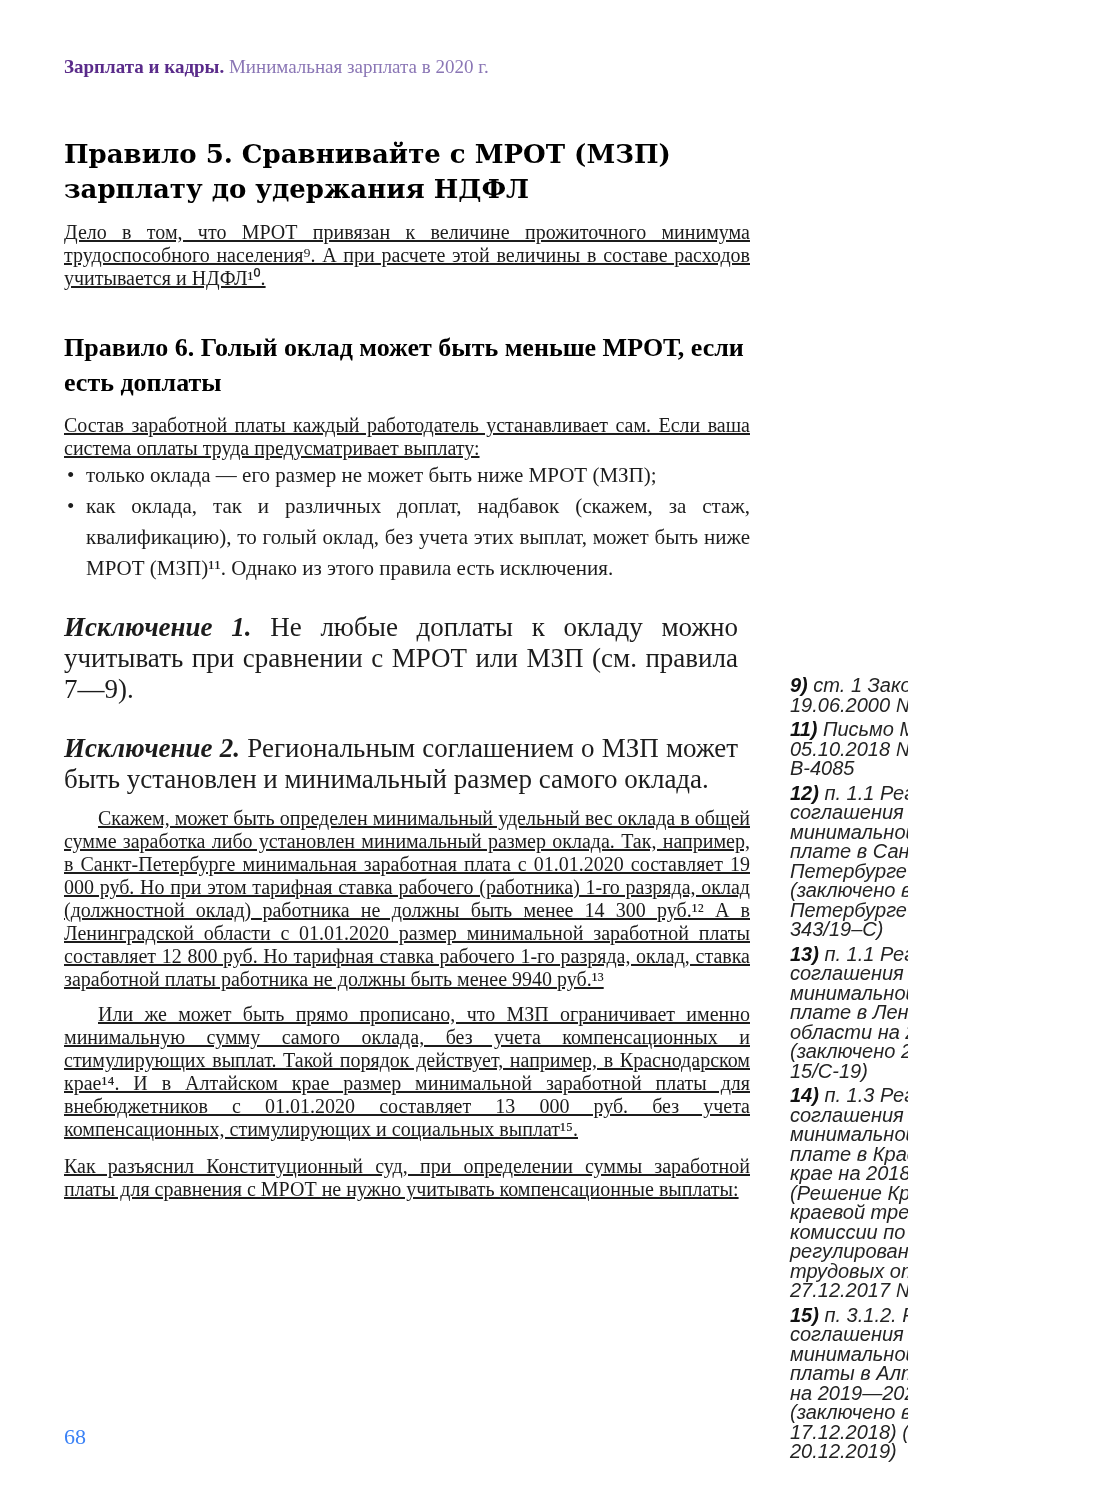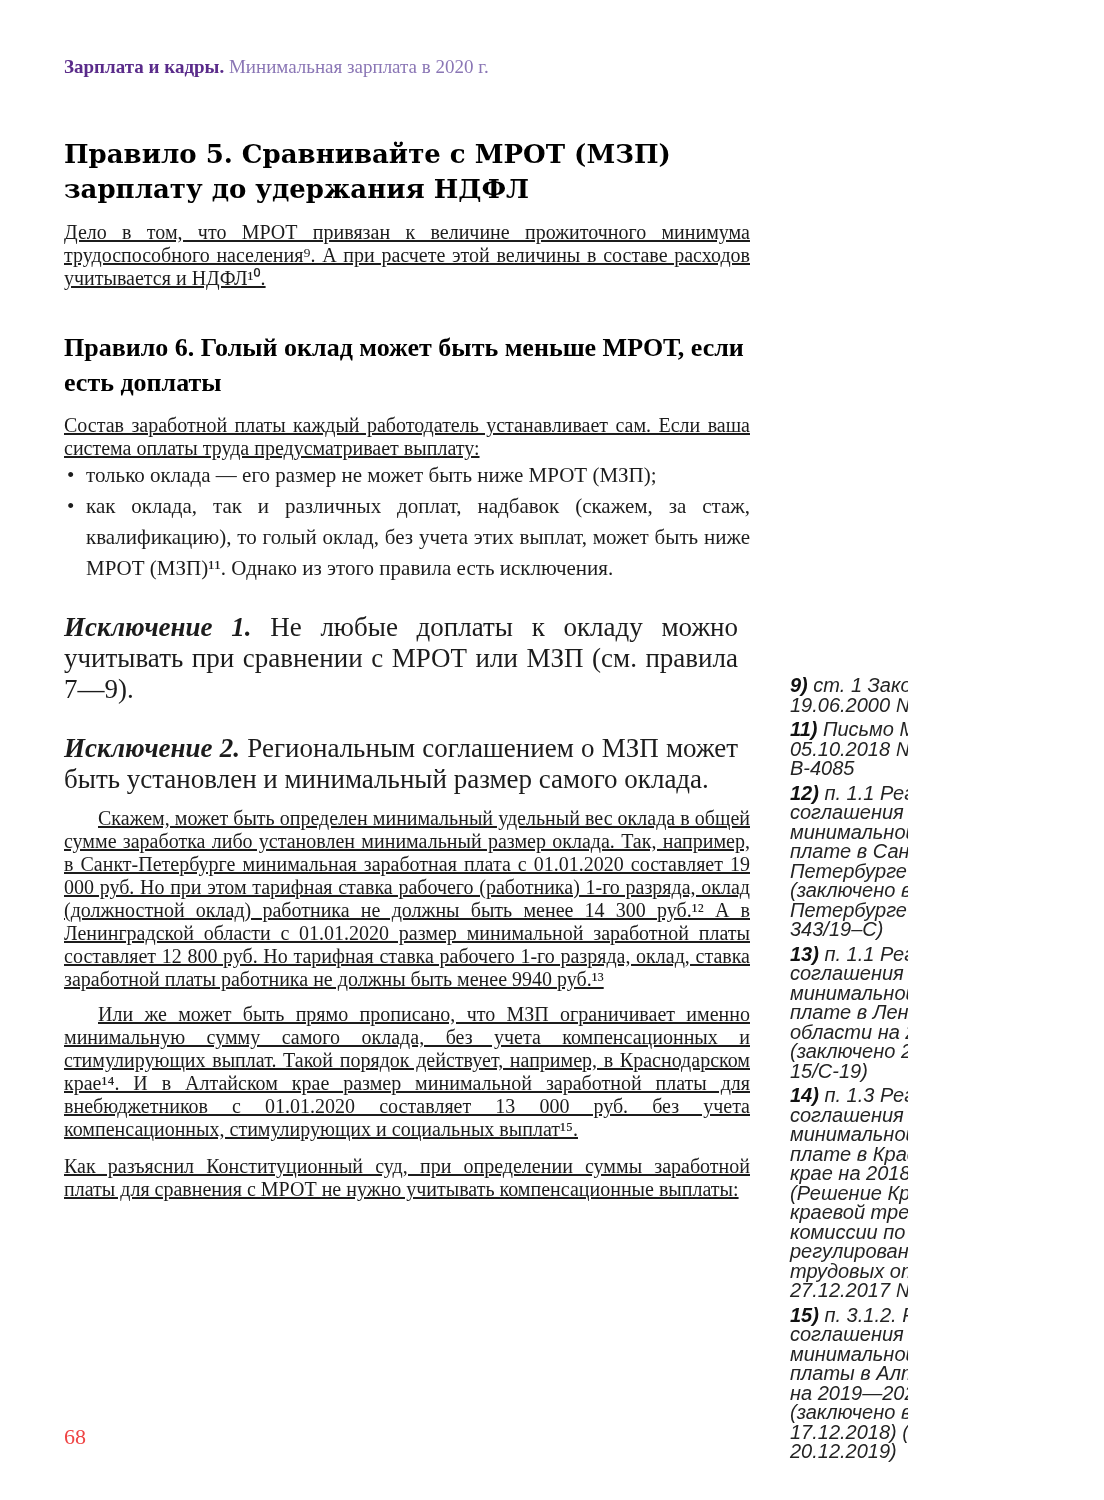--- a/index.html
+++ b/index.html
@@ -86,21 +86,21 @@
     margin:0 0 5px 0;
   }
   .footnotes .fn-num {
     font-weight:bold;
     color:#111111;
   }
   .page-number {
     position:absolute;
     left:64px; top:1424px;
     font-size:22px;
-    color:#ef4444;
+    color:#3b82f6;
   }
 </style>
 </head>
 <body>
 
 <div class="page">
 
   <div class="main">
 
     <div class="runhead">

